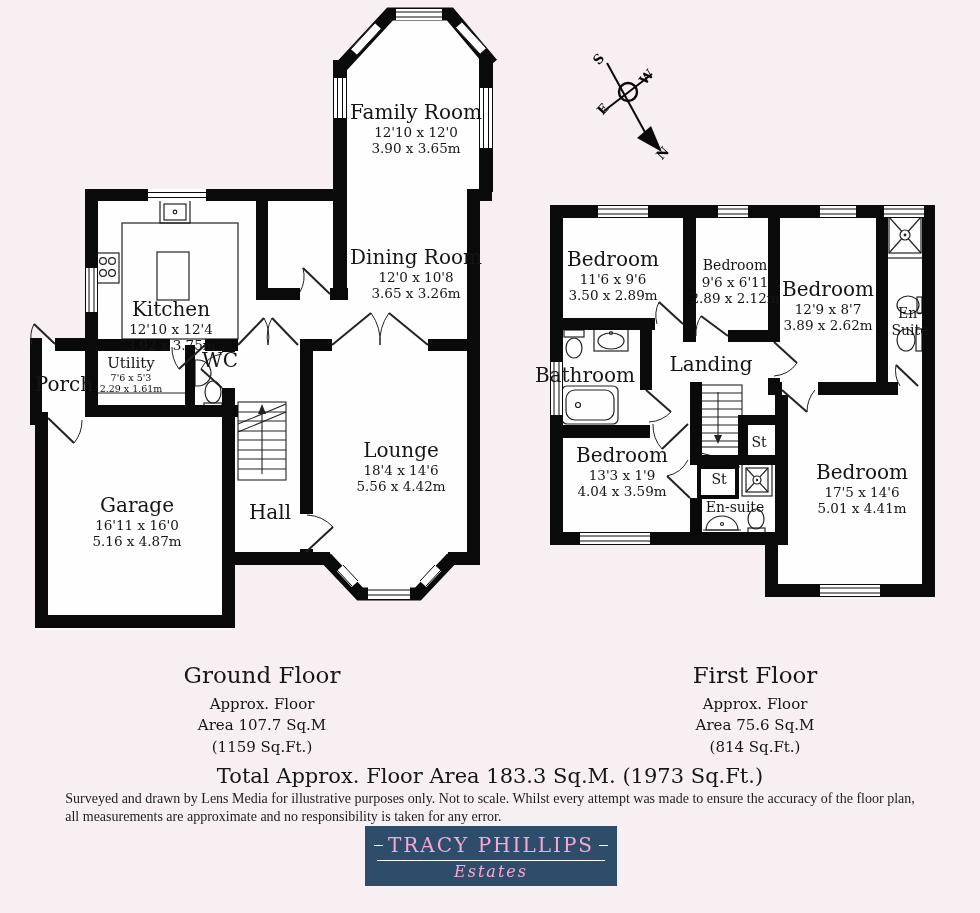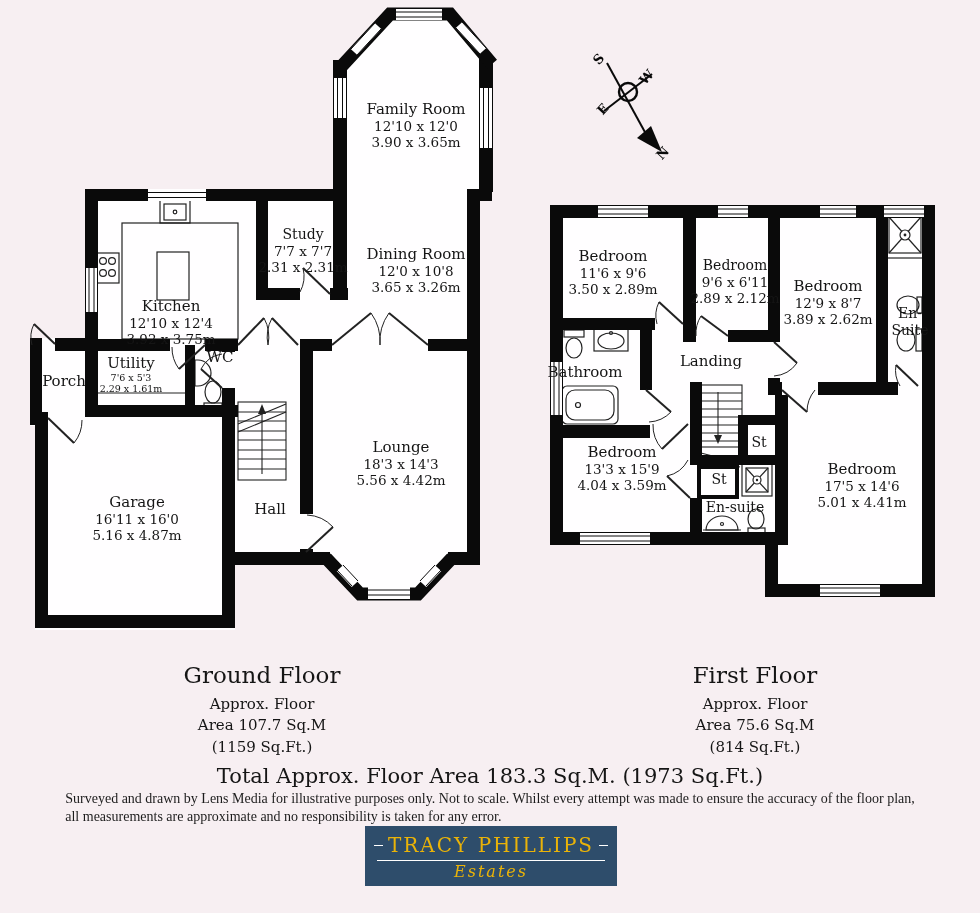--- a/index.html
+++ b/index.html
@@ -1,30 +1,30 @@
 <!DOCTYPE html>
 <html><head>
 <meta charset="utf-8">
 <style>
   html,body{margin:0;padding:0;}
   body{width:980px;height:913px;background:#f7eff2;font-family:"DejaVu Serif",serif;color:#151515;}
   .canvas{position:relative;width:980px;height:913px;overflow:hidden;}
   svg.plan{position:absolute;left:0;top:0;}
   .room-label{position:absolute;transform:translateX(-50%);text-align:center;line-height:1.2;white-space:nowrap;}
-  .rn{font-size:15px;}
+  .rn{font-size:20px;}
   .rd{font-size:13.5px;}
   .room-label.sm .rn{font-size:15px;}
   .room-label.sm .rd{font-size:9.5px;}
   .room-label.md .rn{font-size:14px;}
   .floor-title{position:absolute;transform:translateX(-50%);text-align:center;}
   .ft-main{font-size:23px;margin-bottom:6px;}
   .ft-sub{font-size:15px;line-height:1.42;}
   .total-line{position:absolute;left:490px;transform:translateX(-50%);font-size:21px;white-space:nowrap;text-align:right;}
   .disclaimer{position:absolute;left:490px;transform:translateX(-50%);text-align:left;font-family:Liberation Serif, serif;font-size:14px;line-height:1.3;color:#1c1c1c;white-space:nowrap;}
-  .logo{position:absolute;left:365px;top:826px;width:252px;height:60px;background:#2e4d6b;color:#eab308;text-align:center;box-sizing:border-box;padding-top:7px;}
+  .logo{position:absolute;left:365px;top:826px;width:252px;height:60px;background:#2e4d6b;color:#f9a8d4;text-align:center;box-sizing:border-box;padding-top:7px;}
   .logo-row{display:flex;align-items:center;justify-content:center;gap:5px;}
   .logo-line{width:9px;height:1px;background:#fff;}
   .logo-brand{font-size:20px;letter-spacing:2px;white-space:nowrap;}
   .logo-divider{height:1px;background:#fff;margin:3px 12px 1px 12px;}
   .logo-sub{font-style:italic;font-size:16px;letter-spacing:2px;}
 </style>
 </head>
 <body>
 
 <div class="canvas">
@@ -309,25 +309,20 @@
       <text x="666" y="156" transform="rotate(-48 666 156)">N</text>
     </g>
   </g>
 </svg>
 
 <div class="room-label" style="left:416px;top:100px;">
   <div class="rn">Family Room</div>
   <div class="rd">12'10  x 12'0</div>
   <div class="rd">3.90 x 3.65m</div>
 </div>
-<div class="room-label md" style="left:303px;top:226px;">
-  <div class="rn">Study</div>
-  <div class="rd">7'7  x 7'7</div>
-  <div class="rd">2.31 x 2.31m</div>
-</div>
 <div class="room-label" style="left:416px;top:245px;">
   <div class="rn">Dining Room</div>
   <div class="rd">12'0  x 10'8</div>
   <div class="rd">3.65 x 3.26m</div>
 </div>
 <div class="room-label" style="left:171px;top:297px;">
   <div class="rn">Kitchen</div>
   <div class="rd">12'10  x 12'4</div>
   <div class="rd">3.92 x 3.75m</div>
 </div>
@@ -345,21 +340,21 @@
 <div class="room-label" style="left:137px;top:493px;">
   <div class="rn">Garage</div>
   <div class="rd">16'11  x 16'0</div>
   <div class="rd">5.16 x 4.87m</div>
 </div>
 <div class="room-label" style="left:270px;top:500px;">
   <div class="rn">Hall</div>
 </div>
 <div class="room-label" style="left:401px;top:438px;">
   <div class="rn">Lounge</div>
-  <div class="rd">18'3  x 14'3</div>
+  <div class="rd">18'4  x 14'6</div>
   <div class="rd">5.56 x 4.42m</div>
 </div>
 
 <div class="room-label" style="left:613px;top:247px;">
   <div class="rn">Bedroom</div>
   <div class="rd">11'6   x 9'6</div>
   <div class="rd">3.50 x 2.89m</div>
 </div>
 <div class="room-label md" style="left:735px;top:257px;">
   <div class="rn">Bedroom</div>
@@ -376,21 +371,21 @@
   <div class="rn">Suite</div>
 </div>
 <div class="room-label" style="left:585px;top:363px;">
   <div class="rn">Bathroom</div>
 </div>
 <div class="room-label" style="left:711px;top:352px;">
   <div class="rn">Landing</div>
 </div>
 <div class="room-label" style="left:622px;top:443px;">
   <div class="rn">Bedroom</div>
-  <div class="rd">13'3 x 15'9</div>
+  <div class="rd">13'3 x 1'9</div>
   <div class="rd">4.04 x 3.59m</div>
 </div>
 <div class="room-label md" style="left:759px;top:434px;">
   <div class="rn">St</div>
 </div>
 <div class="room-label md" style="left:719px;top:471px;">
   <div class="rn">St</div>
 </div>
 <div class="room-label md" style="left:735px;top:499px;">
   <div class="rn">En-suite</div>

